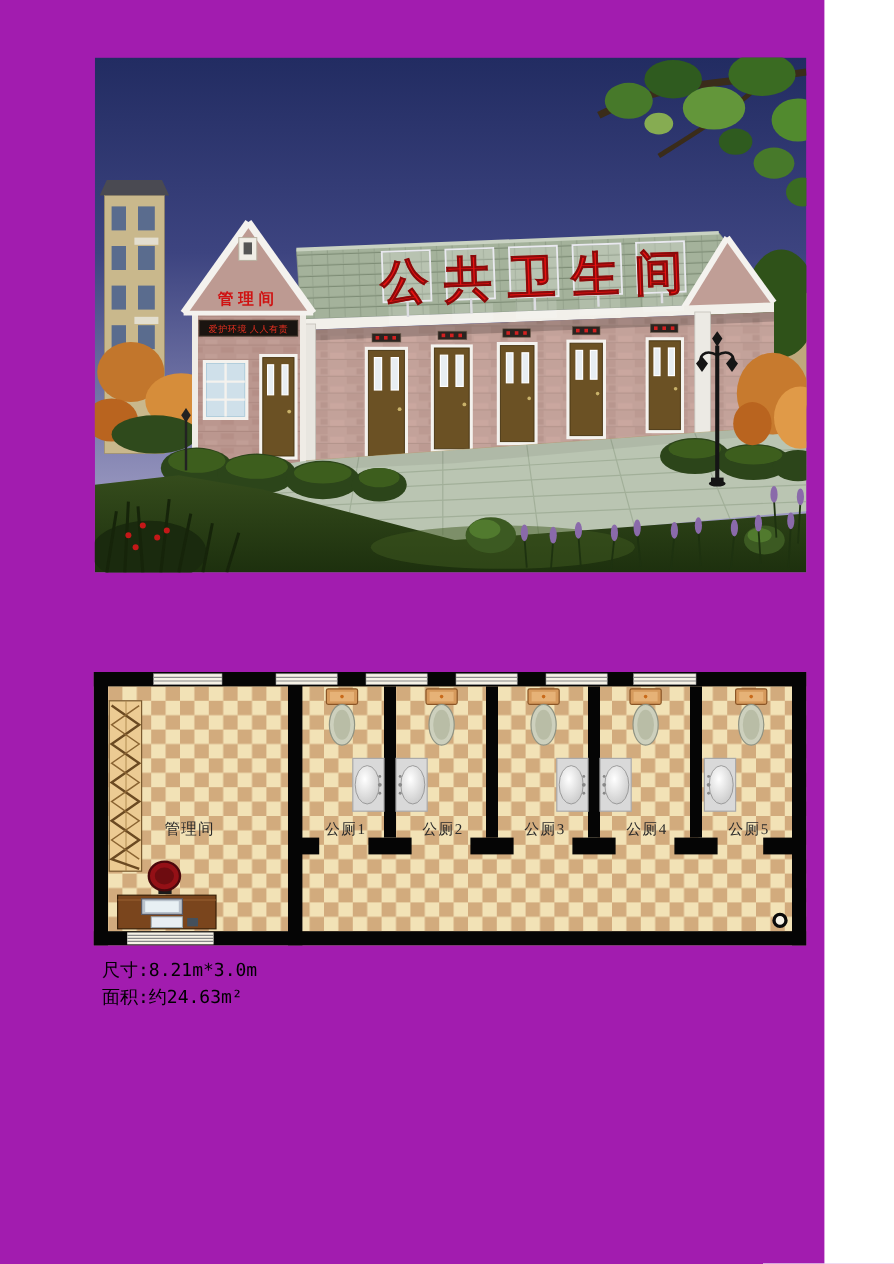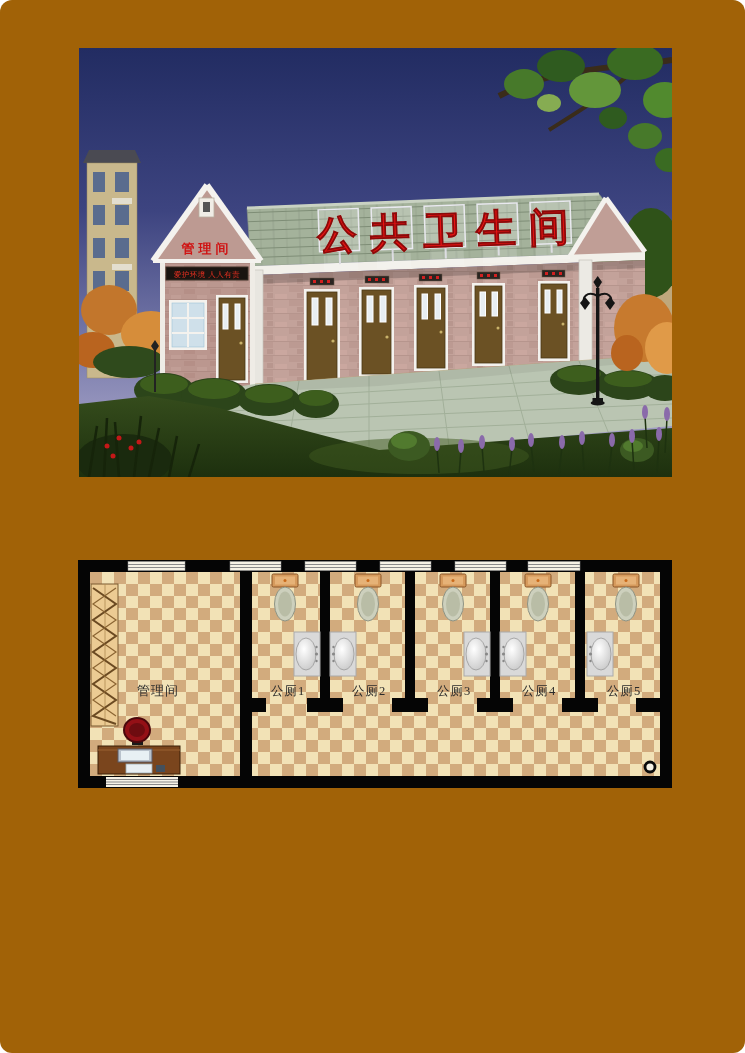--- a/index.html
+++ b/index.html
@@ -1,17 +1,17 @@
 <!DOCTYPE html>
 <html><head>
 <meta charset="utf-8">
 <style>
   html,body{margin:0;padding:0;background:#fff;}
-  .page{position:relative;width:745px;height:1053px;background:#a16207;overflow:hidden;
-        font-family:"Liberation Serif",serif;border-radius:12px;}
+  .page{position:relative;width:687px;height:1053px;background:#a21caf;overflow:hidden;
+        font-family:"Liberation Serif",serif;}
   .photo{position:absolute;left:79px;top:48px;width:593px;height:429px;}
   .plan{position:absolute;left:78px;top:560px;width:594px;height:228px;}
   .specs{position:absolute;left:85px;top:797px;color:#000;
          font-family:"DejaVu Sans Mono",monospace;font-size:15px;line-height:23px;}
   .specs div{white-space:pre;}
   svg{display:block;}
   text{user-select:none;}
 </style>
 </head>
 <body>
@@ -531,14 +531,18 @@
       <text x="80" y="135">管理间</text>
       <text x="210" y="135" font-size="12.5">公厕1</text>
       <text x="291" y="135" font-size="12.5">公厕2</text>
       <text x="376" y="135" font-size="12.5">公厕3</text>
       <text x="461" y="135" font-size="12.5">公厕4</text>
       <text x="546" y="135" font-size="12.5">公厕5</text>
     </g>
   </svg>
   </div>
 
+  <div class="specs">
+    <div>尺寸:8.21m*3.0m</div>
+    <div>面积:约24.63m²</div>
+  </div>
 
 </div>
 
 </body></html>

